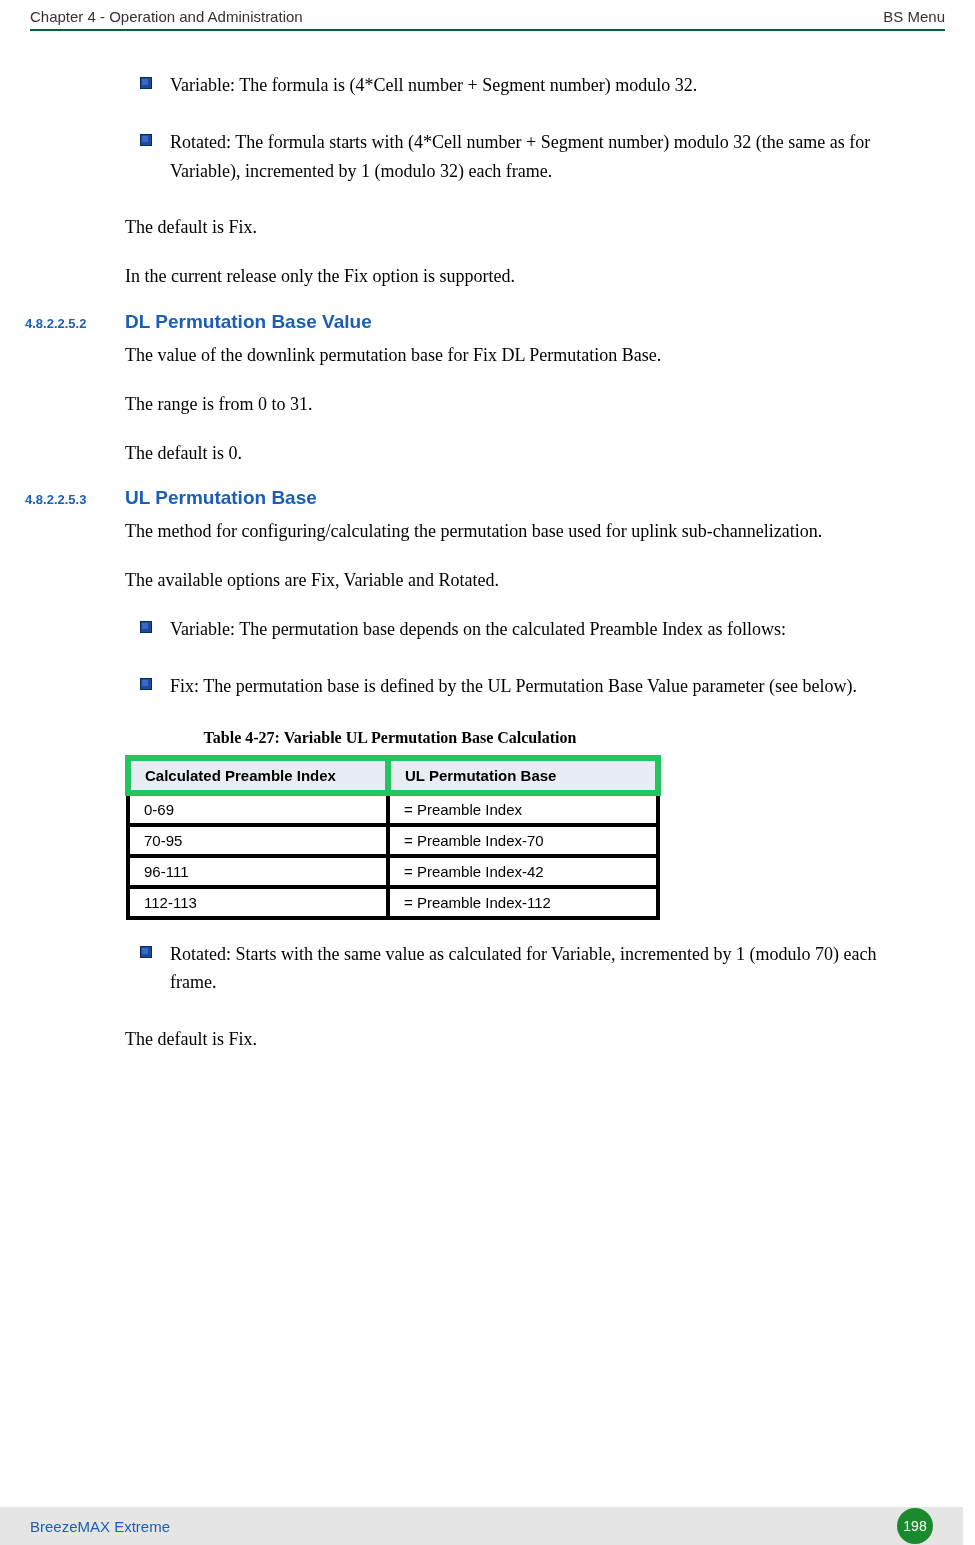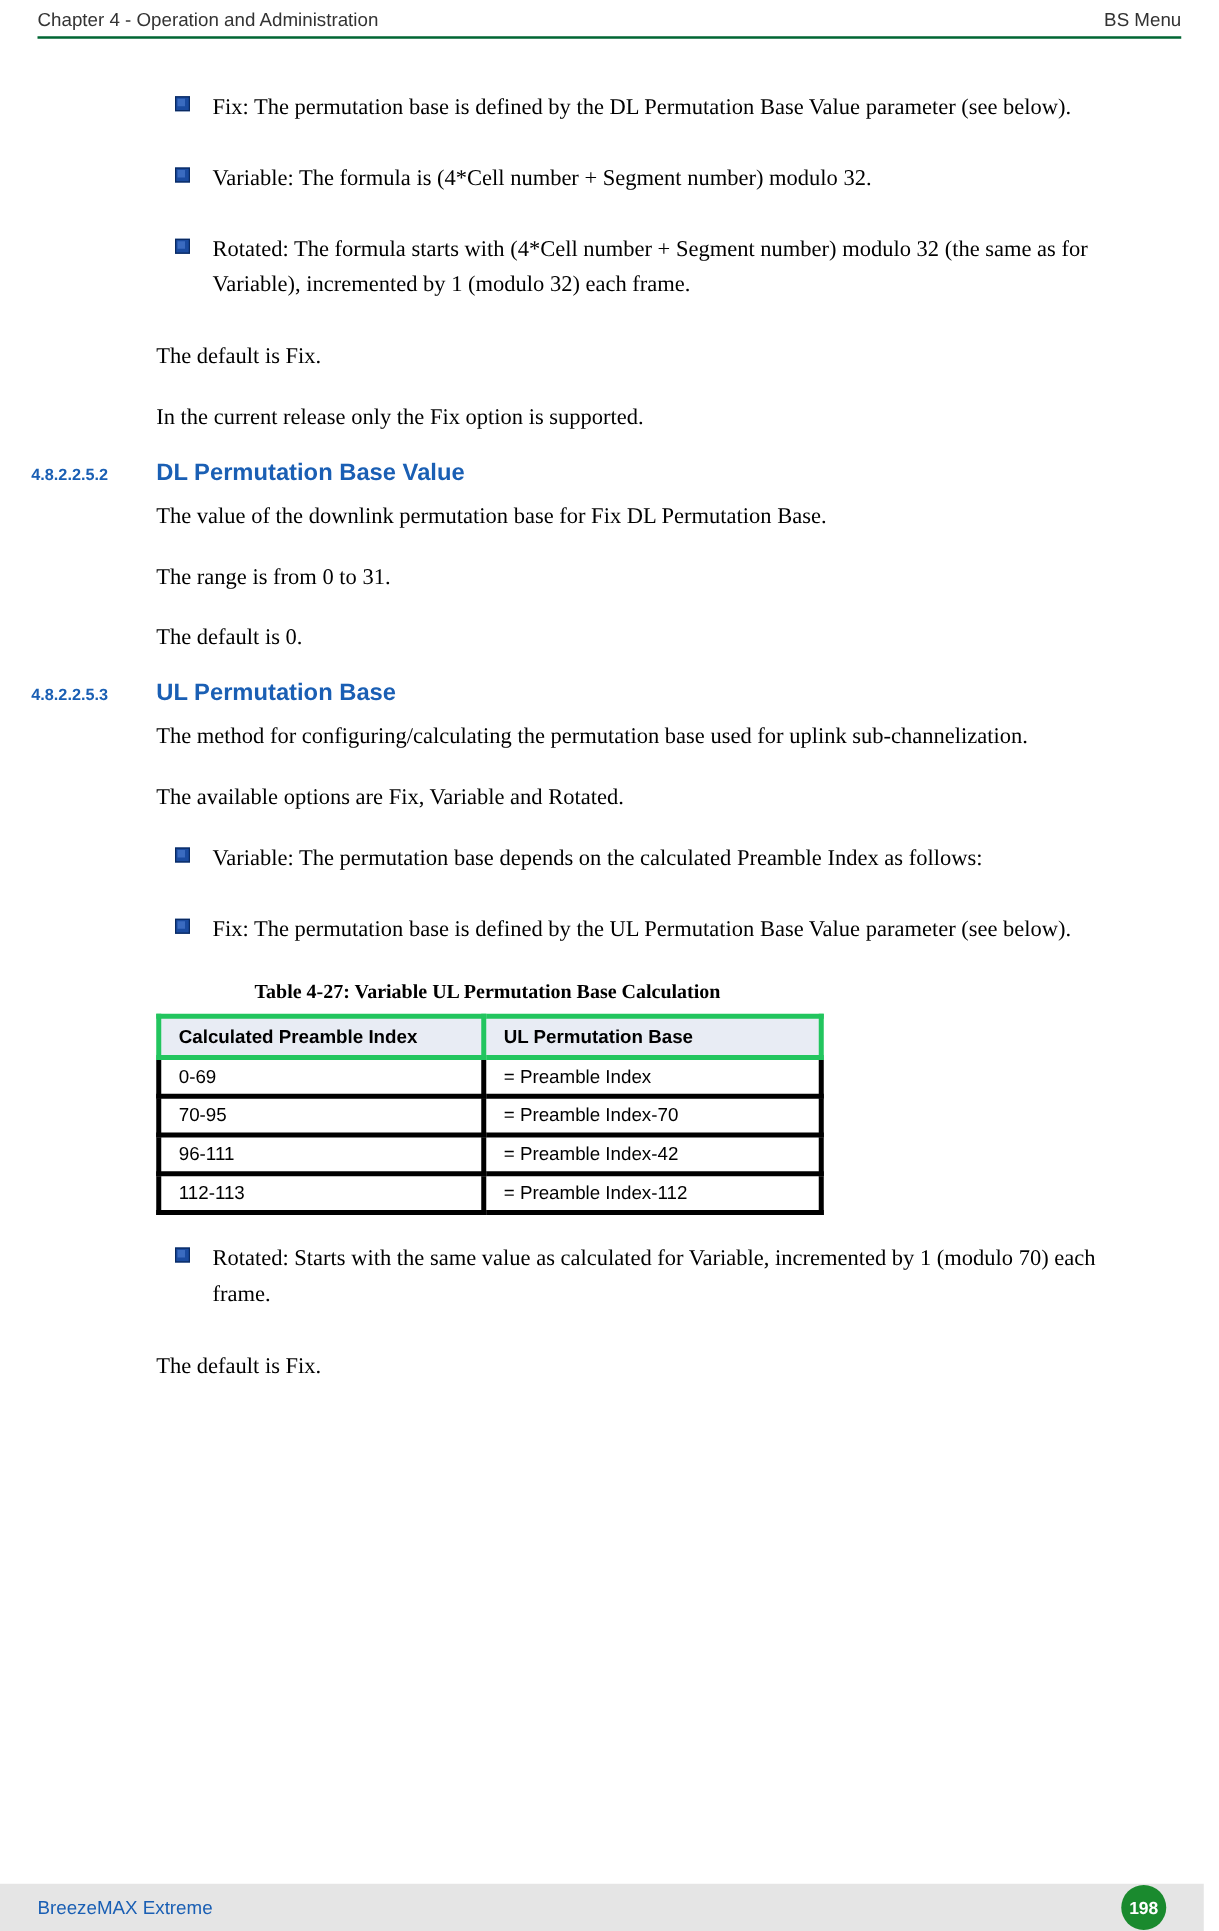--- a/index.html
+++ b/index.html
@@ -90,21 +90,21 @@
       margin-left: 95px;
       border-collapse: collapse;
       font-family: Arial, Helvetica, sans-serif;
       font-size: 15px;
       margin-bottom: 20px;
     }
     th {
       background: #e8ecf4;
       text-align: left;
       padding: 6px 14px;
-      border: 4px solid #22c55e;
+      border: 6px solid #22c55e;
       font-weight: bold;
     }
     td {
       padding: 5px 14px;
       border: 4px solid #000000;
     }
     th:first-child, td:first-child { width: 260px; }
     th:last-child, td:last-child { width: 270px; }
     .footer {
       position: absolute;
@@ -124,39 +124,35 @@
     .footer-right { color: #1a5fb4; flex: 1; text-align: right; }
     .page-badge {
       width: 36px; height: 36px;
       background: #1a8a2e;
       border-radius: 50%;
       color: #fff;
       display: flex;
       align-items: center;
       justify-content: center;
       font-size: 14px;
-      font-weight: bold;
+      font-weight: normal;
       margin-left: 19px;
     }
   </style>
 </head>
 <body>
 
 <div class="header">
   <span>Chapter 4 - Operation and Administration</span>
   <span>BS Menu</span>
 </div>
 <hr class="header-rule">
 
 <div class="content">
 
-  <div class="bullet-item">
-    <div class="bullet-icon"></div>
-    <div class="bullet-text">Fix: The permutation base is defined by the DL Permutation Base Value parameter (see below).</div>
-  </div>
   <div class="bullet-item">
     <div class="bullet-icon"></div>
     <div class="bullet-text">Variable: The formula is (4*Cell number + Segment number) modulo 32.</div>
   </div>
   <div class="bullet-item">
     <div class="bullet-icon"></div>
     <div class="bullet-text">Rotated: The formula starts with (4*Cell number + Segment number) modulo 32 (the same as for Variable), incremented by 1 (modulo 32) each frame.</div>
   </div>
 
   <p class="para">The default is Fix.</p>

